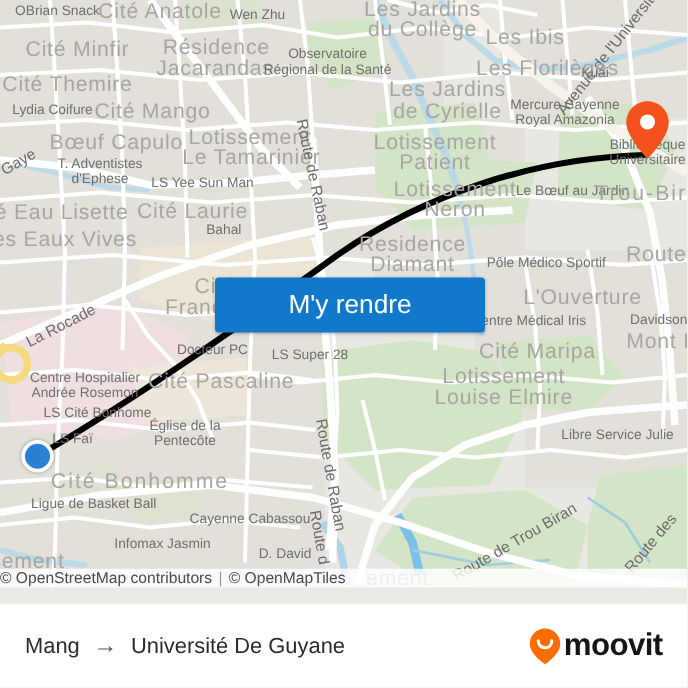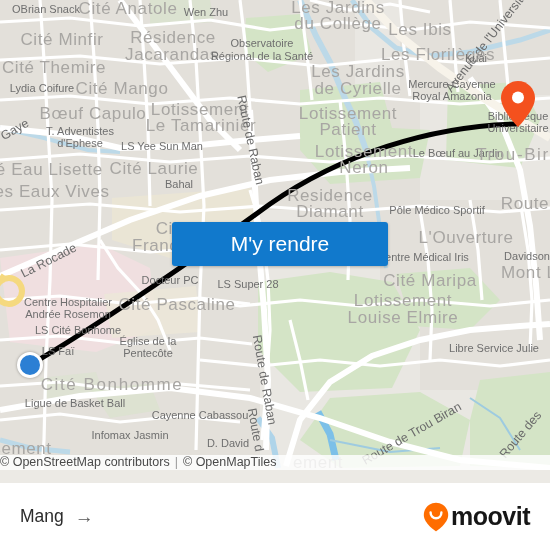--- a/index.html
+++ b/index.html
@@ -342,20 +342,21 @@
       <span>© OpenStreetMap contributors</span>
       <span class="sep">|</span>
       <span>© OpenMapTiles</span>
     </div>
   </div>
 
   <div id="footer">
     <div id="trip-summary">
       <span>Mang</span>
       <span id="trip-arrow">→</span>
+      <span>Université De Guyane</span>
     </div>
     <div id="moovit-logo">
       <svg width="26" height="30" viewBox="0 0 26 30">
         <path d="M13 0.8 C6.2 0.8 0.8 6.2 0.8 13 c0 8.6 12.2 16.4 12.2 16.4 S25.2 21.6 25.2 13 C25.2 6.2 19.8 0.8 13 0.8 z" fill="#ff6d00"></path>
         <path d="M7.6 10.5 C7.6 14 9.9 16.2 13 16.2 C16.1 16.2 18.4 14 18.4 10.5" fill="none" stroke="#ffffff" stroke-width="2.4" stroke-linecap="round"></path>
       </svg>
       <span id="moovit-wordmark">moovit</span>
     </div>
   </div>
 </div>

